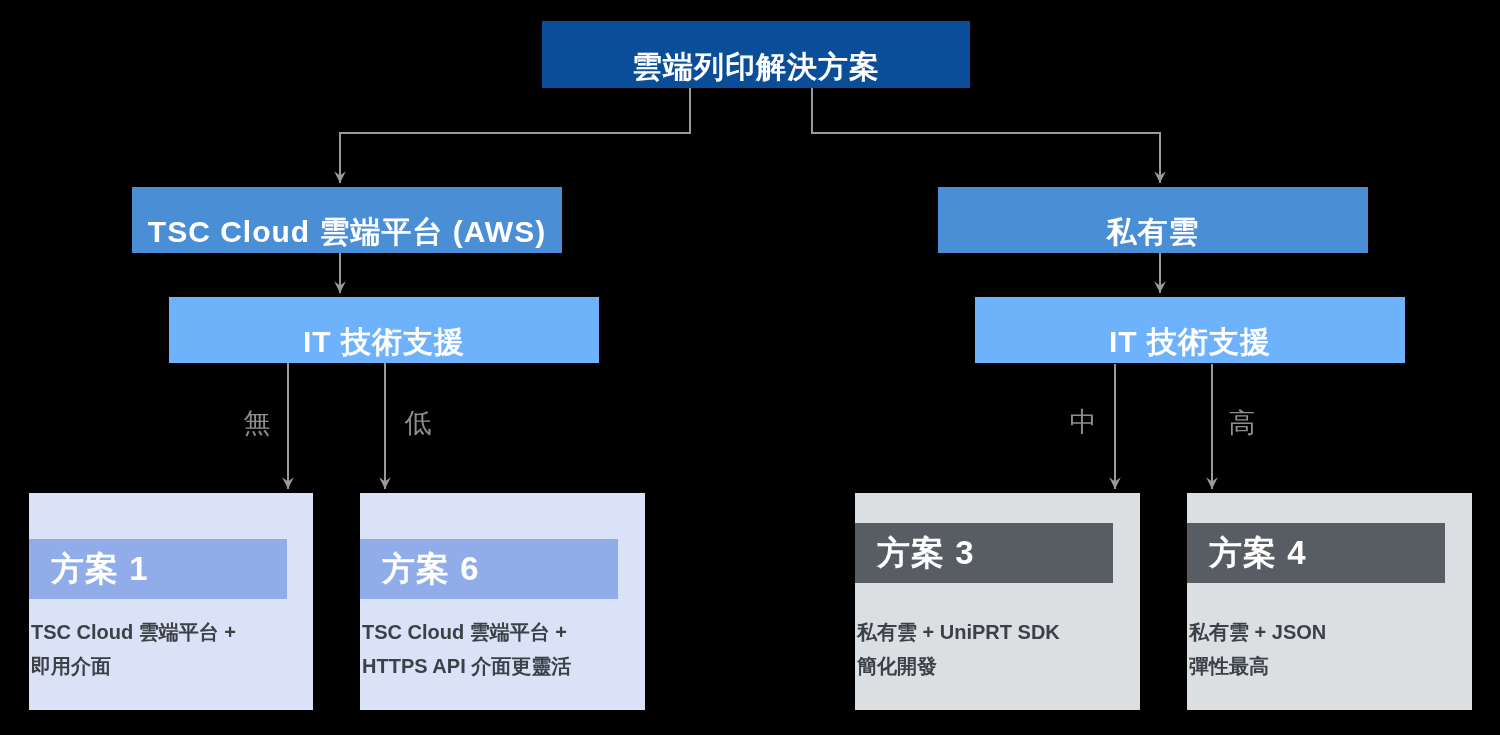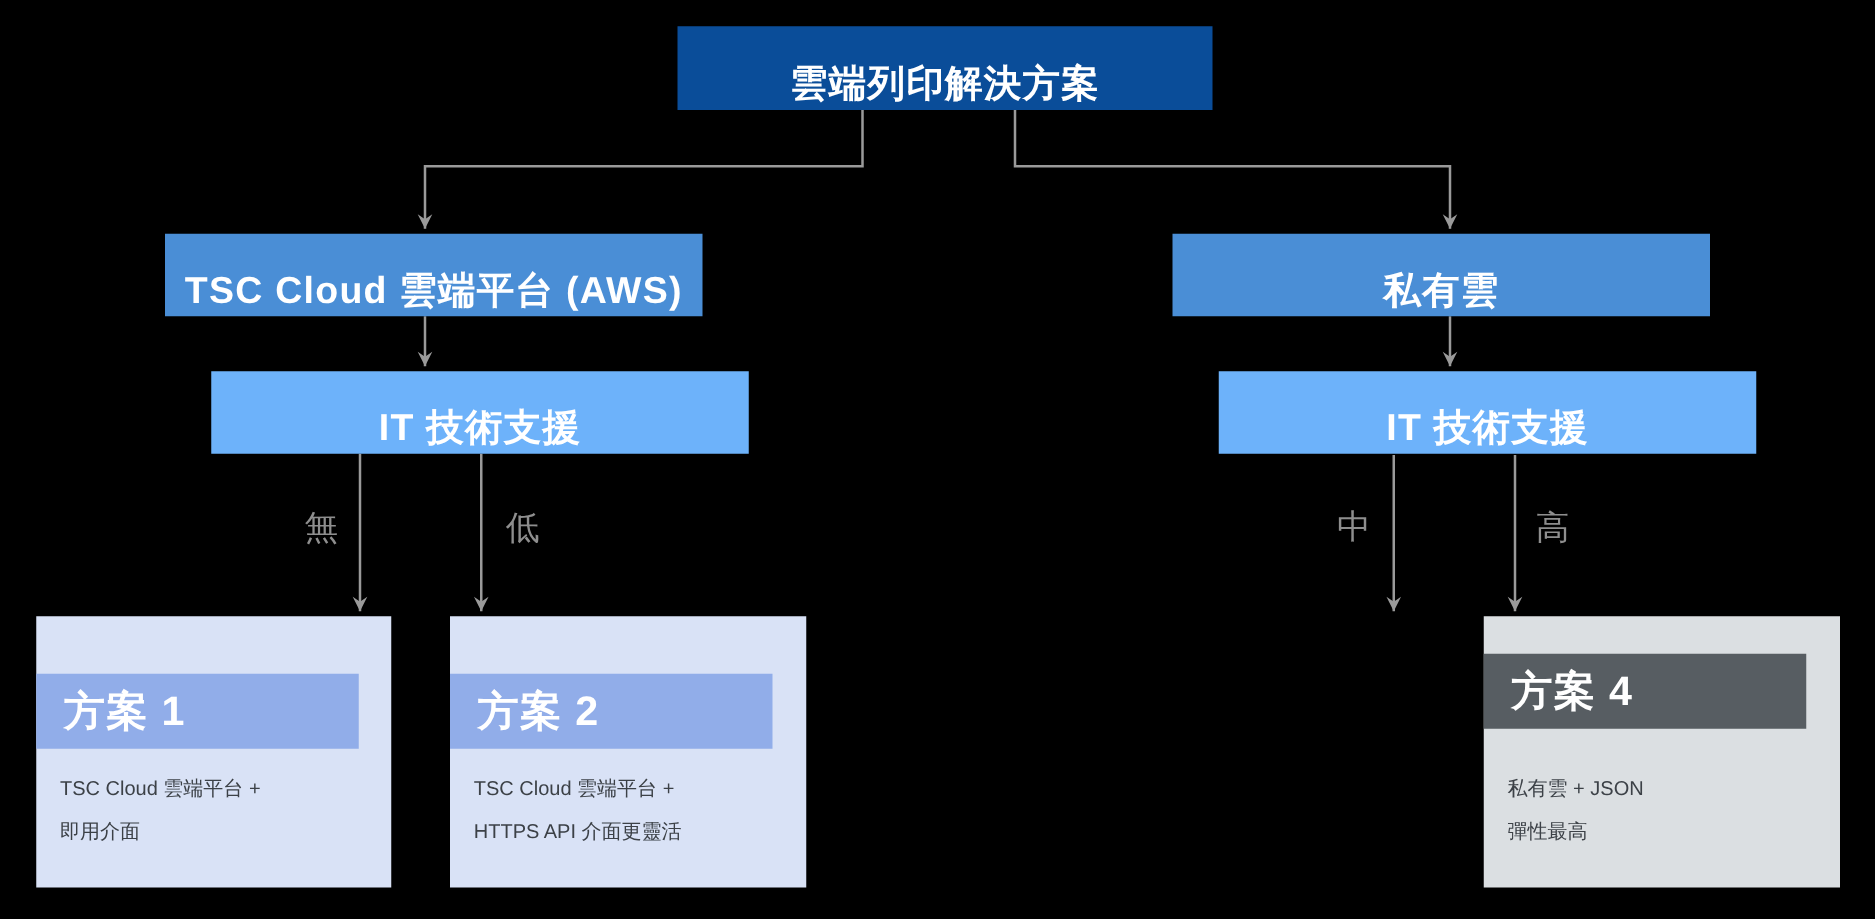--- a/index.html
+++ b/index.html
@@ -70,24 +70,25 @@
     padding-left: 22px;
     color: var(--box-text);
     font-weight: 700;
     font-size: 33px;
     letter-spacing: 1px;
   }
   .card.cloud .band   { background: var(--cloud-card-band); margin-top: 16px; }
   .card.private .band { background: var(--private-card-band); }
   .card .body {
     position: absolute;
-    left: 19px; top: 122px; right: 10px;
+    left: 2px; top: 122px; right: 10px;
     color: var(--card-text);
-    font-size: 16px;
+    font-size: 20px;
     line-height: 34px;
+    font-weight: bold;
   }
   .card1 { left: 29px;   width: 284px; }
   .card2 { left: 360px; }
   .card3 { left: 855px; }
   .card4 { left: 1187px; }
 </style>
 </head>
 <body>
 
 <div class="stage">
@@ -136,28 +137,37 @@
       <span>方案 1</span>
     </div>
     <div class="body">
       <div>TSC Cloud 雲端平台 +</div>
       <div>即用介面</div>
     </div>
   </div>
 
   <div class="card cloud card2">
     <div class="band">
-      <span>方案 2</span>
+      <span>方案 6</span>
     </div>
     <div class="body">
       <div>TSC Cloud 雲端平台 +</div>
       <div>HTTPS API 介面更靈活</div>
     </div>
   </div>
 
+  <div class="card private card3">
+    <div class="band">
+      <span>方案 3</span>
+    </div>
+    <div class="body">
+      <div>私有雲 + UniPRT SDK</div>
+      <div>簡化開發</div>
+    </div>
+  </div>
 
   <div class="card private card4">
     <div class="band">
       <span>方案 4</span>
     </div>
     <div class="body">
       <div>私有雲 + JSON</div>
       <div>彈性最高</div>
     </div>
   </div>

